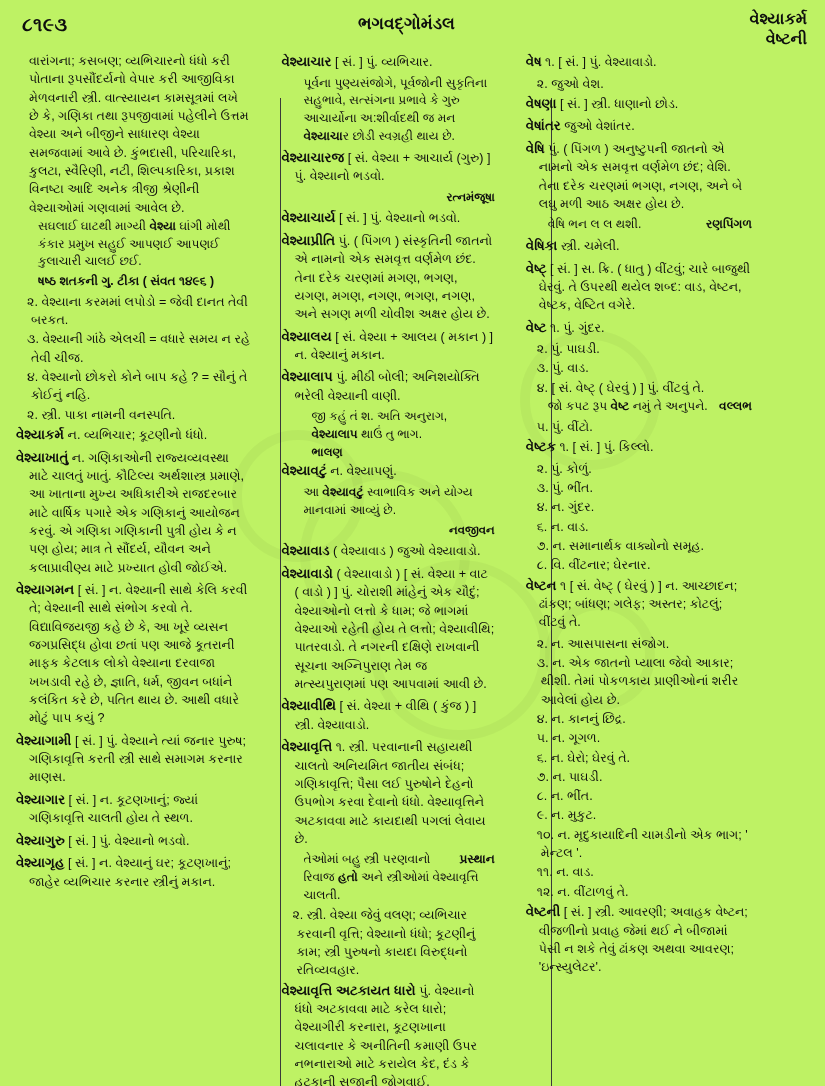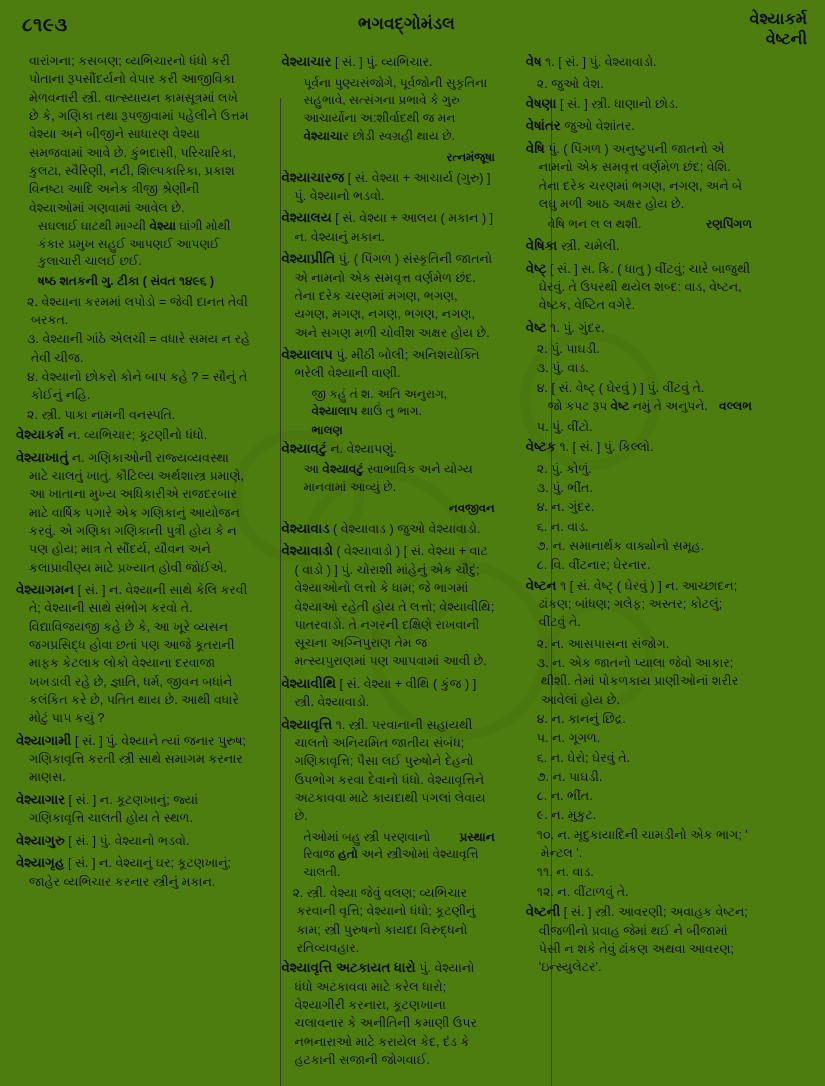--- a/index.html
+++ b/index.html
@@ -15,21 +15,21 @@
     color: #0d0d0d;
     overflow: hidden;
     position: relative;
   }
   .page {
     position: relative;
     width: 825px;
     height: 1086px;
     box-sizing: border-box;
     padding: 0;
-    background: #4d7c0f;
+    background: #bef264;
   }
 
   
   .running-head {
     position: relative;
     height: 52px;
     padding: 12px 16px 0 20px;
     box-sizing: border-box;
   }
   .folio {
@@ -190,26 +190,27 @@
         <p class="entry hang"><span class="headword">વેશ્યાખાતું</span><span> ન. ગણિકાઓની રાજ્યવ્યવસ્થા માટે ચાલતું ખાતું. કૌટિલ્ય અર્થશાસ્ત્ર પ્રમાણે, આ ખાતાના મુખ્ય અધિકારીએ રાજદરબાર માટે વાર્ષિક પગારે એક ગણિકાનું આયોજન કરવું. એ ગણિકા ગણિકાની પુત્રી હોય કે ન પણ હોય; માત્ર તે સૌંદર્ય, યૌવન અને કલાપ્રાવીણ્ય માટે પ્રખ્યાત હોવી જોઈએ.</span></p>
         <p class="entry hang"><span class="headword">વેશ્યાગમન</span><span> [ સં. ] ન. વેશ્યાની સાથે કેલિ કરવી તે; વેશ્યાની સાથે સંભોગ કરવો તે. વિદ્યાવિજયજી કહે છે કે, આ ખૂરે વ્યસન જગપ્રસિદ્ધ હોવા છતાં પણ આજે કૂતરાની માફક કેટલાક લોકો વેશ્યાના દરવાજા ખખડાવી રહે છે, જ્ઞાતિ, ધર્મ, જીવન બધાંને કલંકિત કરે છે, પતિત થાય છે. આથી વધારે મોટું પાપ કયું ?</span></p>
         <p class="entry hang"><span class="headword">વેશ્યાગામી</span><span> [ સં. ] પું. વેશ્યાને ત્યાં જનાર પુરુષ; ગણિકાવૃત્તિ કરતી સ્ત્રી સાથે સમાગમ કરનાર માણસ.</span></p>
         <p class="entry hang"><span class="headword">વેશ્યાગાર</span><span> [ સં. ] ન. કૂટણખાનું; જ્યાં ગણિકાવૃત્તિ ચાલતી હોય તે સ્થળ.</span></p>
         <p class="entry hang"><span class="headword">વેશ્યાગુરુ</span><span> [ સં. ] પું. વેશ્યાનો ભડવો.</span></p>
         <p class="entry hang"><span class="headword">વેશ્યાગૃહ</span><span> [ સં. ] ન. વેશ્યાનું ઘર; કૂટણખાનું; જાહેર વ્યભિચાર કરનાર સ્ત્રીનું મકાન.</span></p>
       </div>
     <div class="col col-2">
         <p class="entry hang"><span class="headword">વેશ્યાચાર</span><span> [ સં. ] પું. વ્યભિચાર.</span></p>
         <p class="illus clearfix"><span>પૂર્વના પુણ્યસંજોગે, પૂર્વજોની સુકૃતિના સહુભાવે, સત્સંગના પ્રભાવે કે ગુરુ આચાર્યોના અ:શીર્વાદથી જ મન </span><span class="bold">વેશ્યાચા</span><span>ર છોડી સ્વગ્રહી થાય છે.</span></p>
+        <p class="entry hang"><span class="headword">વેશ્યાચારજ</span><span> [ સં. વેશ્યા + આચાર્ય (ગુરુ) ] પું. વેશ્યાનો ભડવો.</span></p>
         <p class="entry">
           <span class="src-right">રત્નમંજૂષા</span>
         </p>
-        <p class="entry hang"><span class="headword">વેશ્યાચારજ</span><span> [ સં. વેશ્યા + આચાર્ય (ગુરુ) ] પું. વેશ્યાનો ભડવો.</span></p>
+        <p class="entry hang"><span class="headword">વેશ્યાચાર્ય</span><span> [ સં. ] પું. વેશ્યાનો ભડવો.</span></p>
+        <p class="entry hang"><span class="headword">વેશ્યાપ્રીતિ</span><span> પું. ( પિંગળ ) સંસ્કૃતિની જાતનો એ નામનો એક સમવૃત્ત વર્ણમેળ છંદ. તેના દરેક ચરણમાં મગણ, ભગણ, યગણ, મગણ, નગણ, ભગણ, નગણ, અને સગણ મળી ચોવીશ અક્ષર હોય છે.</span></p>
         <p class="entry hang"><span class="headword">વેશ્યાલય</span><span> [ સં. વેશ્યા + આલય ( મકાન ) ] ન. વેશ્યાનું મકાન.</span></p>
-        <p class="entry hang"><span class="headword">વેશ્યાપ્રીતિ</span><span> પું. ( પિંગળ ) સંસ્કૃતિની જાતનો એ નામનો એક સમવૃત્ત વર્ણમેળ છંદ. તેના દરેક ચરણમાં મગણ, ભગણ, યગણ, મગણ, નગણ, ભગણ, નગણ, અને સગણ મળી ચોવીશ અક્ષર હોય છે.</span></p>
         <p class="entry hang"><span class="headword">વેશ્યાલાપ</span><span> પું. મીઠી બોલી; અનિશયોક્તિ ભરેલી વેશ્યાની વાણી.</span></p>
         <p class="quote">
           <span class="quote-line">જી કહું તં શ. અતિ અનુરાગ,</span>
           <span class="quote-line"><span class="bold">વેશ્યાલાપ</span><span> થાઉં તુ ભાગ.</span></span>
           <span class="quote-src">ભાલણ</span>
         </p>
         <p class="entry hang"><span class="headword">વેશ્યાવટું</span><span> ન. વેશ્યાપણું.</span></p>
         <p class="illus clearfix"><span>આ </span><span class="bold">વેશ્યાવટું</span><span> સ્વાભાવિક અને યોગ્ય માનવામાં આવ્યું છે.</span></p>
         <p class="entry">
           <span class="src-right">નવજીવન</span>

